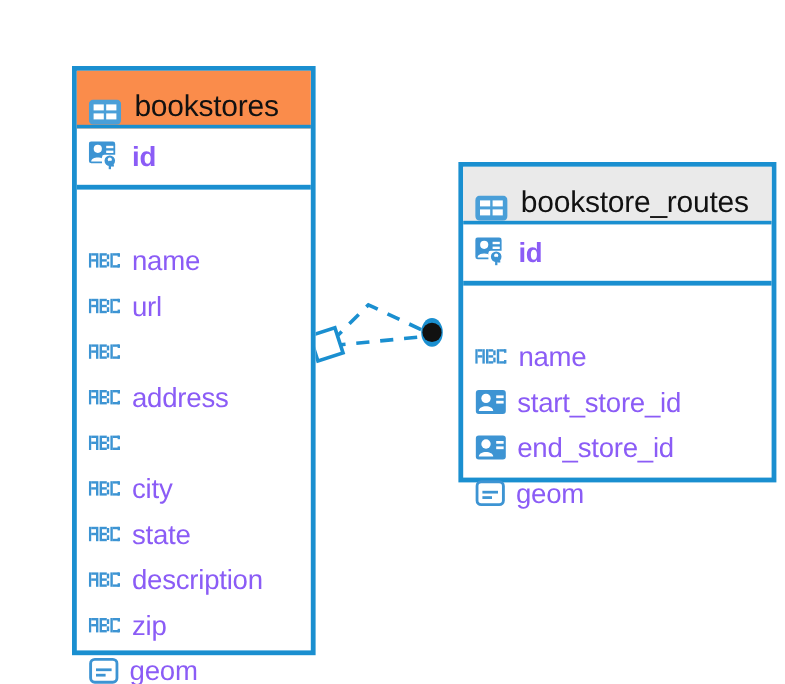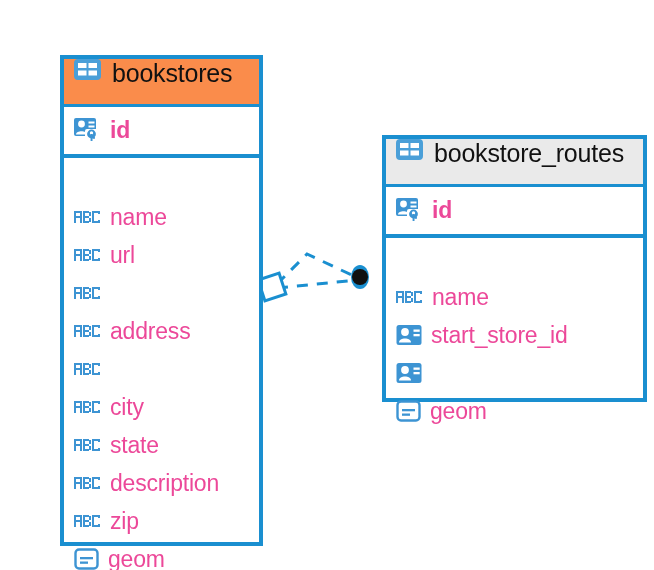--- a/index.html
+++ b/index.html
@@ -37,21 +37,21 @@
   }
   #entity-bookstore-routes {
     left: 382px;
     top: 135px;
     width: 265px;
     height: 267px;
   }
 
   .entity-header {
     display: flex;
-    align-items: flex-start;
+    align-items: flex-end;
     box-sizing: border-box;
     height: 48px;
     padding-left: 10px;
     border-bottom: 3px solid #1a8fd0;
   }
   .entity-header.accent-orange { background: #fa8c4b; }
   .entity-header.accent-gray   { background: #eaeaea; }
   .entity-title {
     font-size: 25px;
     color: #111111;
@@ -69,21 +69,21 @@
   .field-row {
     display: flex;
     align-items: center;
     height: 38px;
     padding-left: 10px;
     box-sizing: border-box;
   }
   .field-row.pk-row { height: 47px; }
   .field-label {
     font-size: 23px;
-    color: #ec4899;
+    color: #8b5cf6;
     margin-left: 9px;
     white-space: nowrap;
     letter-spacing: -0.2px;
   }
   .field-label.bold { font-weight: bold; }
 
   
   .icon {
     display: inline-flex;
     align-items: center;
@@ -480,20 +480,21 @@
       <div class="field-row">
         <span class="icon icon-fk">
           <svg width="26" height="22" viewBox="0 0 26 22">
             <rect x="0.5" y="1" width="25" height="20" rx="2.5" fill="#3d94d3"></rect>
             <circle cx="9" cy="8" r="3.9" fill="#ffffff"></circle>
             <path d="M 3 18.5 C 3 13.3 15 13.3 15 18.5 Z" fill="#ffffff"></path>
             <rect x="17.5" y="5.5" width="6.2" height="2.3" fill="#ffffff"></rect>
             <rect x="17.5" y="10" width="6.2" height="2.3" fill="#ffffff"></rect>
           </svg>
         </span>
+        <span class="field-label">end_store_id</span>
       </div>
 
       <div class="field-row">
         <span class="icon icon-geom">
           <svg width="25" height="22" viewBox="0 0 25 22">
             <rect x="1.5" y="1.5" width="22" height="19" rx="3.5" fill="#ffffff" stroke="#3d94d3" stroke-width="2.4"></rect>
             <rect x="6" y="9" width="13" height="2.3" fill="#3d94d3"></rect>
             <rect x="6" y="13.5" width="8" height="2.3" fill="#3d94d3"></rect>
           </svg>
         </span>

